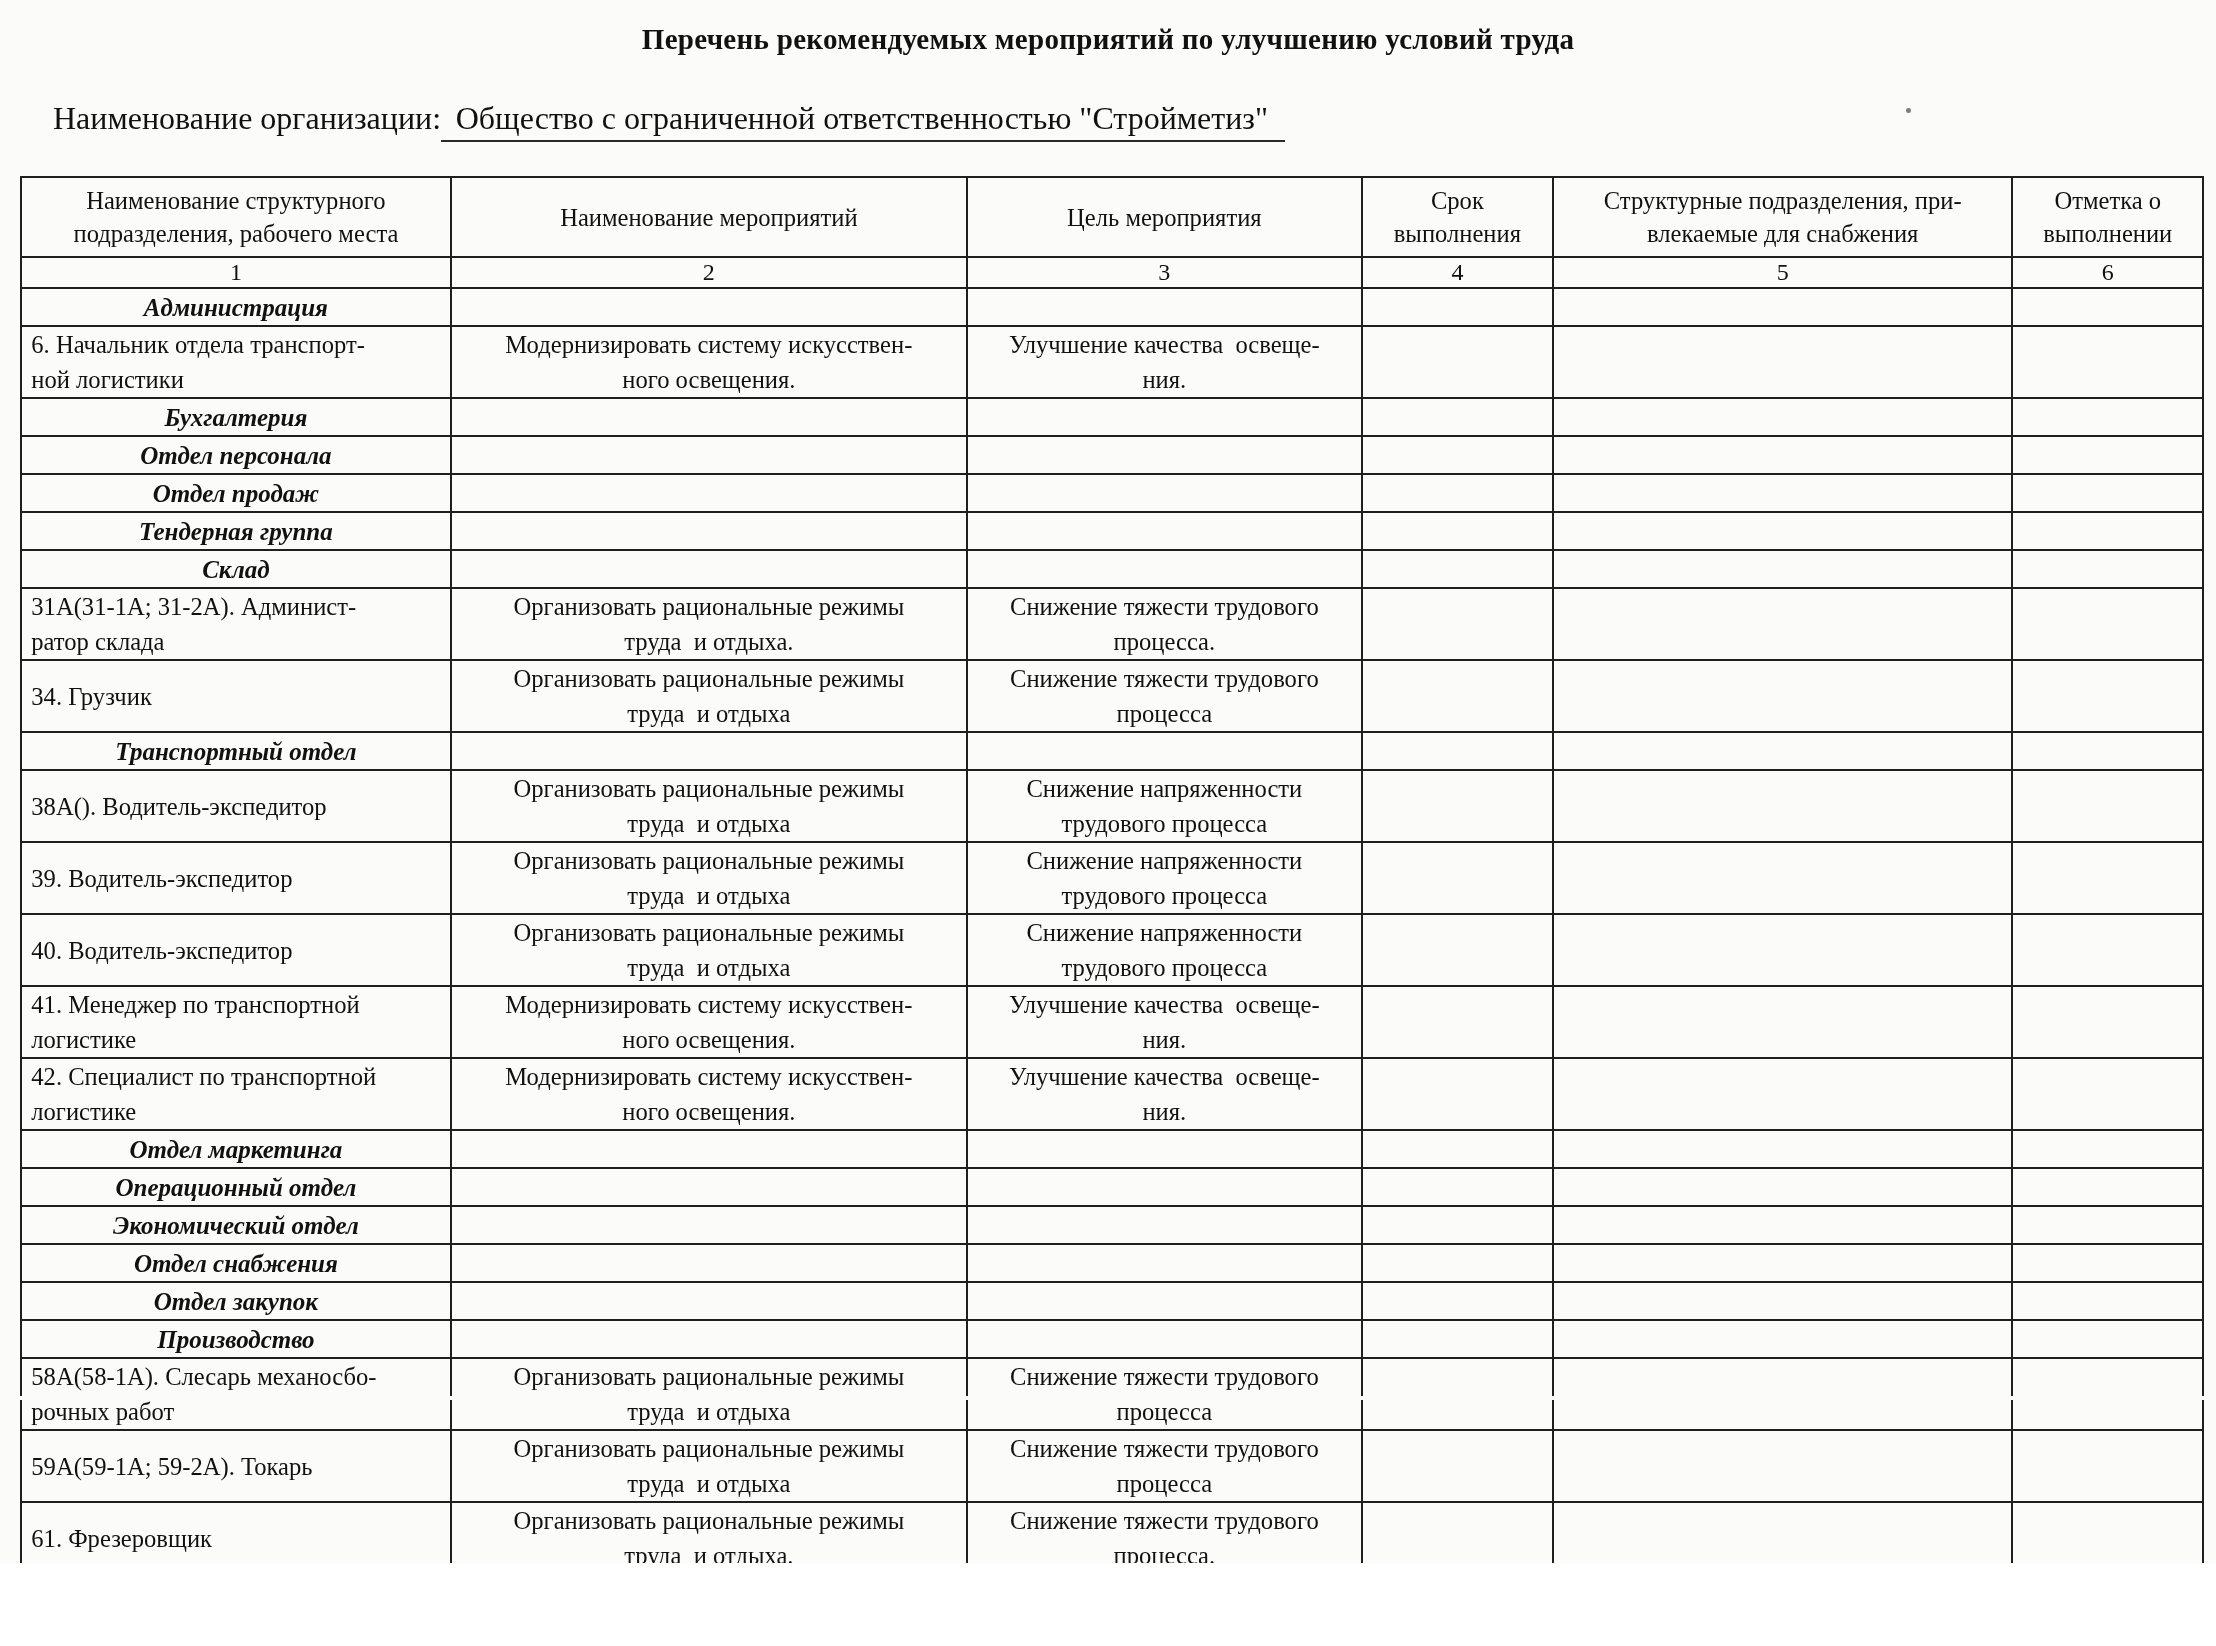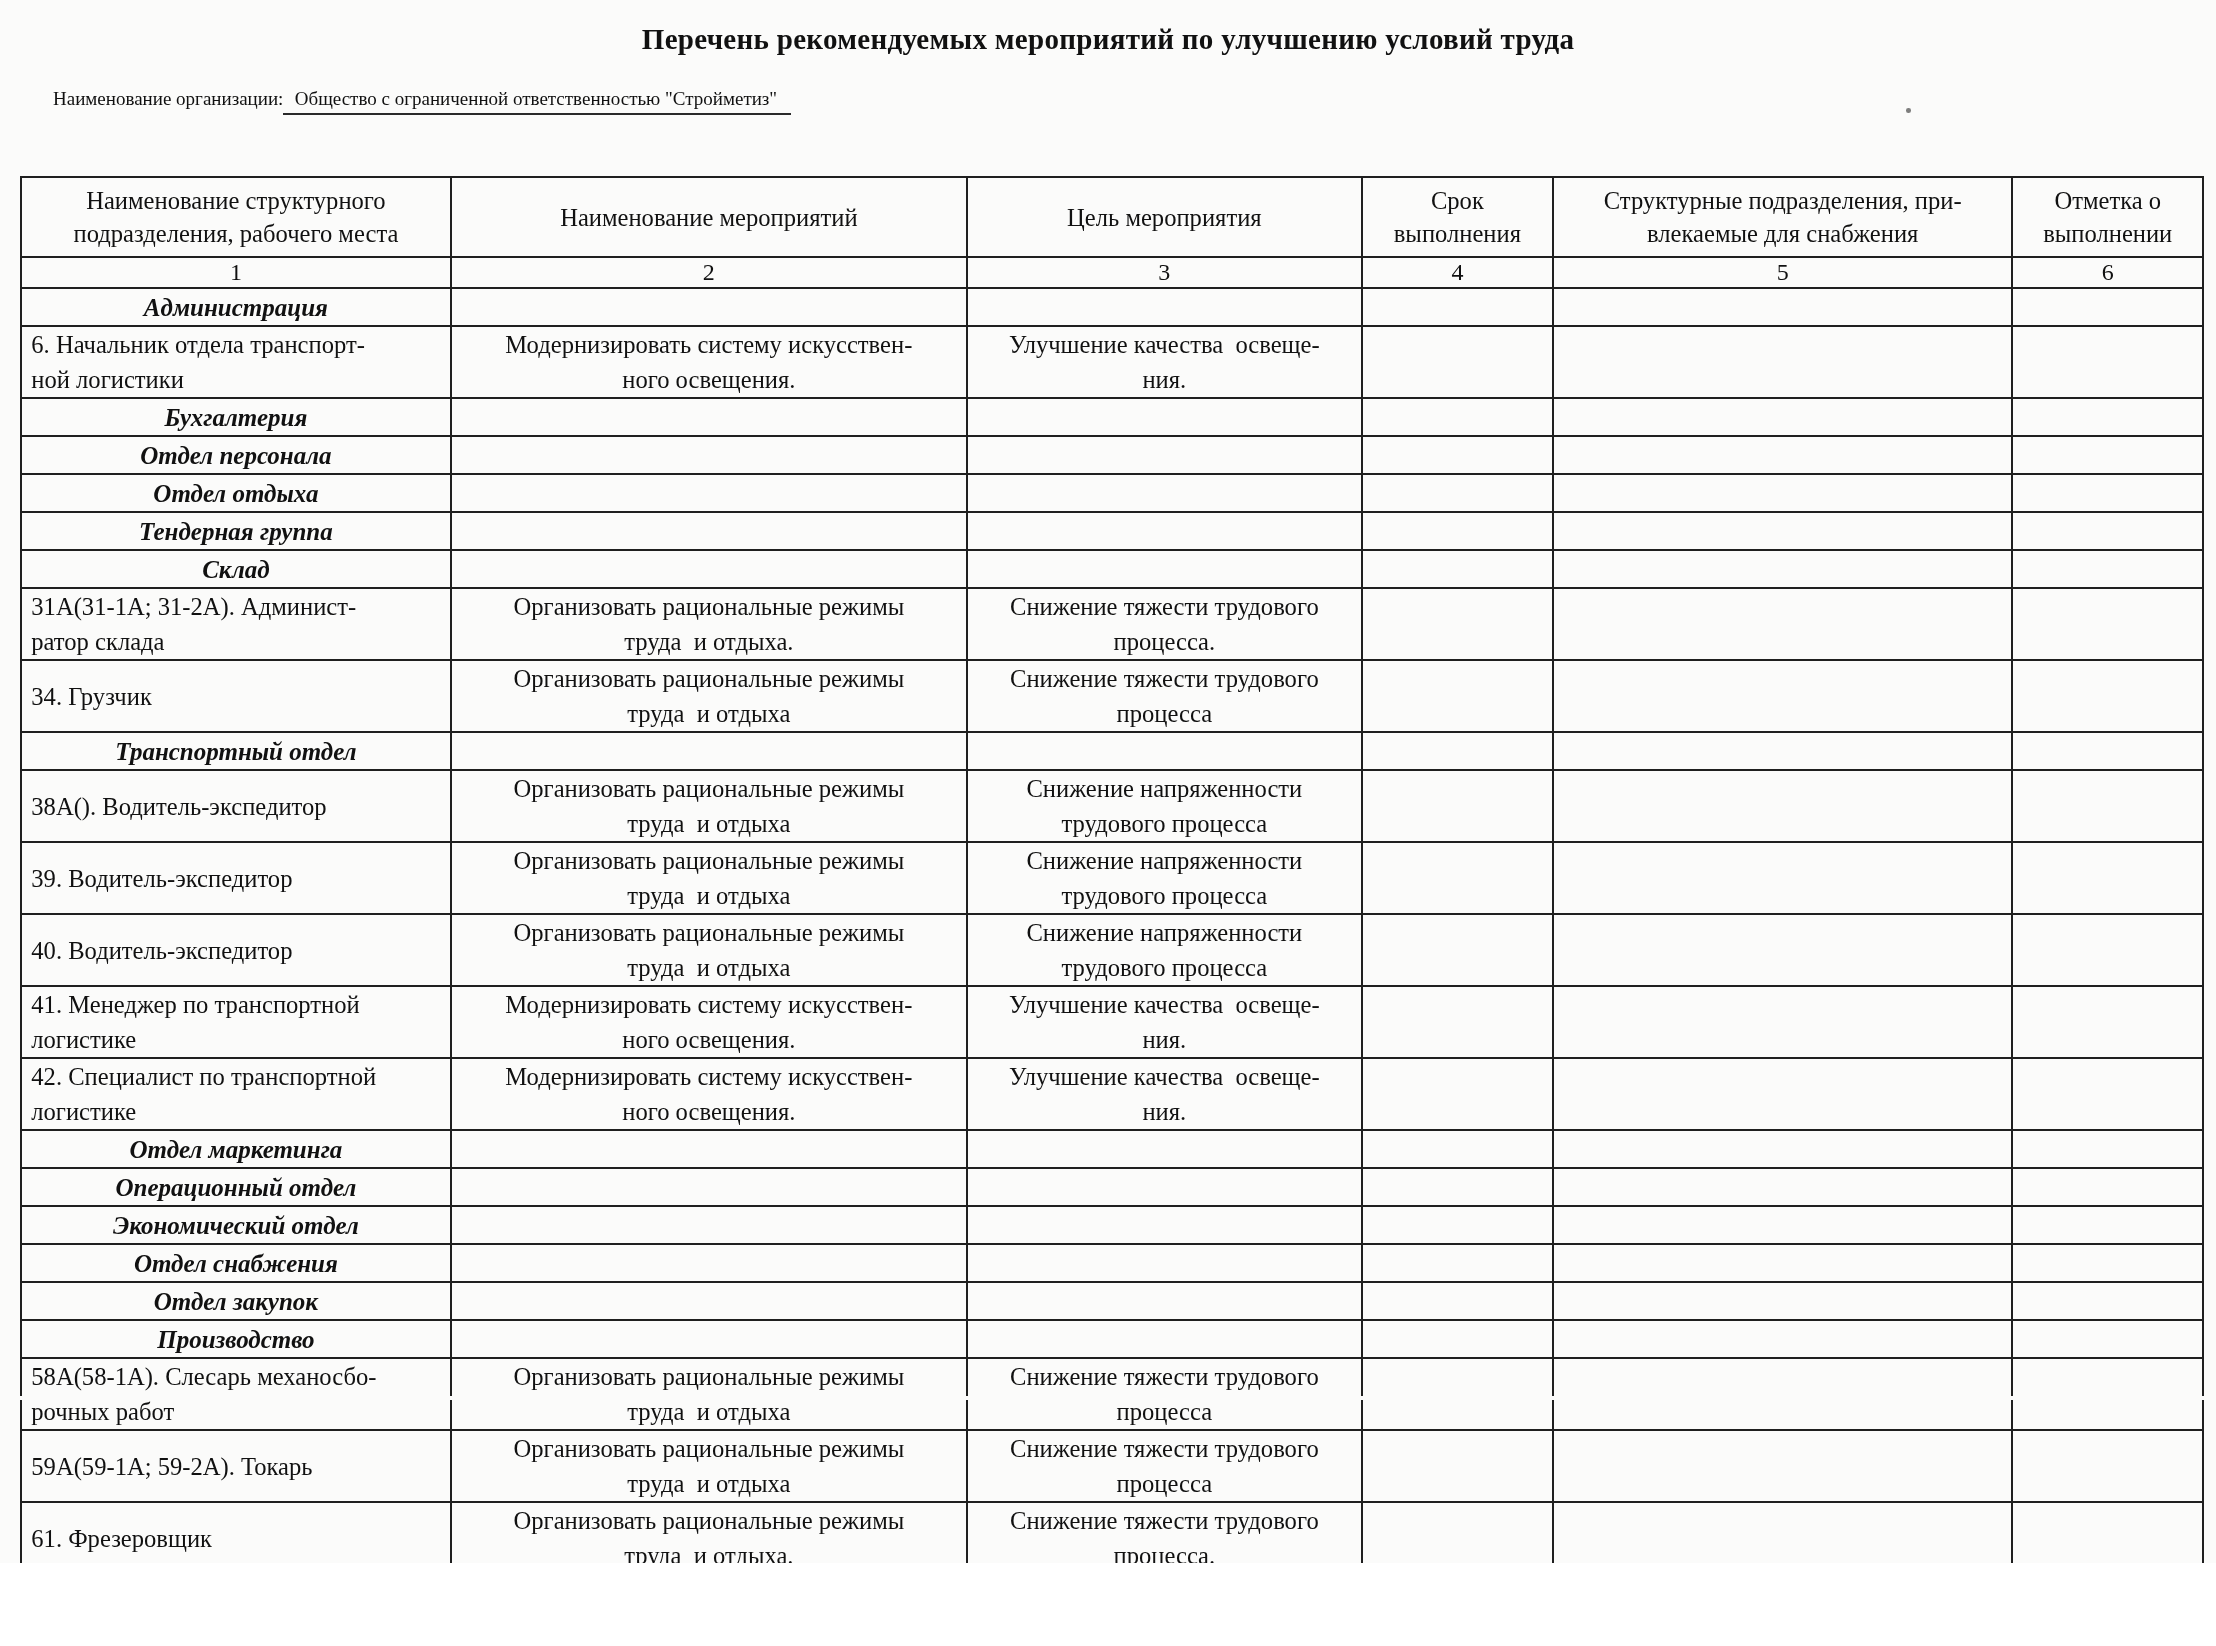--- a/index.html
+++ b/index.html
@@ -15,22 +15,22 @@
   .doc-title{
     position:absolute;
     top:22.6px; left:0; width:100%;
     text-align:center;
     font-size:29px;
     font-weight:bold;
     letter-spacing:0.3px;
   }
   .org-line{
     position:absolute;
-    top:88px; left:53px;
-    font-size:19px;
+    top:100px; left:53px;
+    font-size:32px;
     white-space:pre;
   }
   .org-line .org-value{
     border-bottom:2.7px solid #2a2a2a;
     padding:0 9.3px 4px 6.6px;
   }
   table.main{
     position:absolute;
     left:20px; top:176px;
     width:2184px;
@@ -157,21 +157,21 @@
         </tr>
         <tr class="section">
           <td class="dept">Отдел персонала</td>
           <td class="measure"></td>
           <td class="goal"></td>
           <td class="deadline"></td>
           <td class="involved"></td>
           <td class="mark"></td>
         </tr>
         <tr class="section">
-          <td class="dept">Отдел отдыха</td>
+          <td class="dept">Отдел продаж</td>
           <td class="measure"></td>
           <td class="goal"></td>
           <td class="deadline"></td>
           <td class="involved"></td>
           <td class="mark"></td>
         </tr>
         <tr class="section">
           <td class="dept">Тендерная группа</td>
           <td class="measure"></td>
           <td class="goal"></td>

